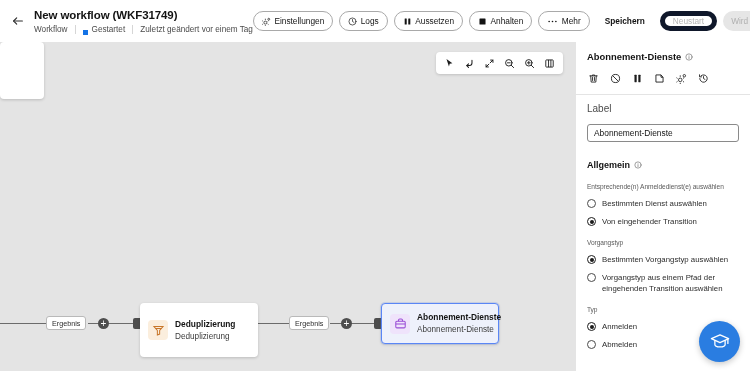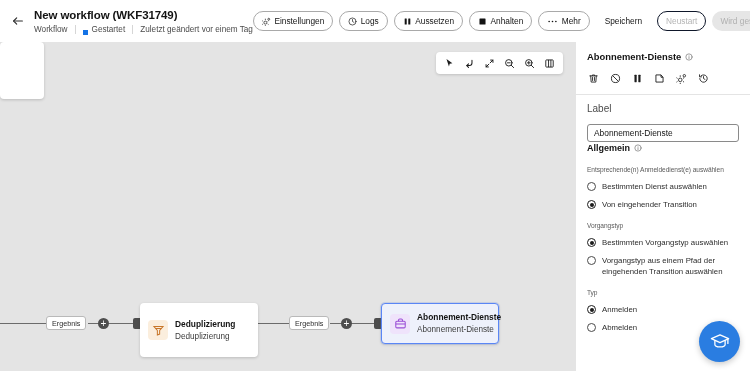--- a/index.html
+++ b/index.html
@@ -37,23 +37,23 @@
 
   .header-actions { margin-left: auto; display: flex; align-items: center; gap: 6px; }
   .hbtn {
     height: 20px; border: 1px solid #a9a9a9; border-radius: 10px;
     background: #ffffff; color: #131313;
     font-size: 8.3px; font-family: "Liberation Sans", sans-serif;
     display: flex; align-items: center; gap: 3.5px;
     padding: 0 8px; cursor: pointer; white-space: nowrap;
   }
   .hbtn svg { display: block; }
-  .hbtn-quiet { border: none; background: transparent; font-weight: normal; padding: 0 9px; }
+  .hbtn-quiet { border: none; background: transparent; font-weight: bold; padding: 0 9px; }
   .hbtn-disabled {
-    border: 1px solid #0f172a; color: #b4b4b4; background: transparent;
+    border: 5px solid #0f172a; color: #b4b4b4; background: transparent;
     cursor: default; font-weight: normal; align-items: center;
   }
   .hbtn-fill-disabled {
     border: none; background: #e6e6e6; color: #b0b0b0; cursor: default;
   }
 
   
   .body { flex: 1; display: flex; position: relative; min-height: 0; }
 
   
@@ -141,21 +141,21 @@
   .panel-div { height: 1px; background: #e4e4e4; }
 
   .panel-body { padding: 9px 11px 0 11px; overflow: hidden; }
   .field-label { font-size: 10px; color: #4b4b4b; line-height: 10px; margin-bottom: 8px; }
   .text-input {
     width: 100%; height: 18px; border: 1px solid #8a8a8a; border-radius: 3px;
     background: #ffffff; font-size: 8.4px; color: #131313;
     padding: 0 6px; font-family: "Liberation Sans", sans-serif; outline: none;
   }
 
-  .section-title-row { display: flex; align-items: center; gap: 4px; }
+  .section-title-row { display: flex; align-items: center; gap: 4px; margin-top: 17px; }
   .section-title { font-size: 9px; font-weight: bold; color: #131313; line-height: 12px; }
   .group-label { font-size: 6.6px; color: #5b5b5b; line-height: 9px; margin-top: 11px; letter-spacing: -0.05px; }
 
   .radio-row { display: flex; align-items: flex-start; gap: 6px; margin-top: 7px; cursor: pointer; }
   .radio {
     width: 9px; height: 9px; min-width: 9px; border-radius: 50%;
     border: 1.2px solid #4b4b4b; background: #ffffff; margin-top: 1px;
     position: relative;
   }
   .radio.on { border-color: #1c1c1c; }

